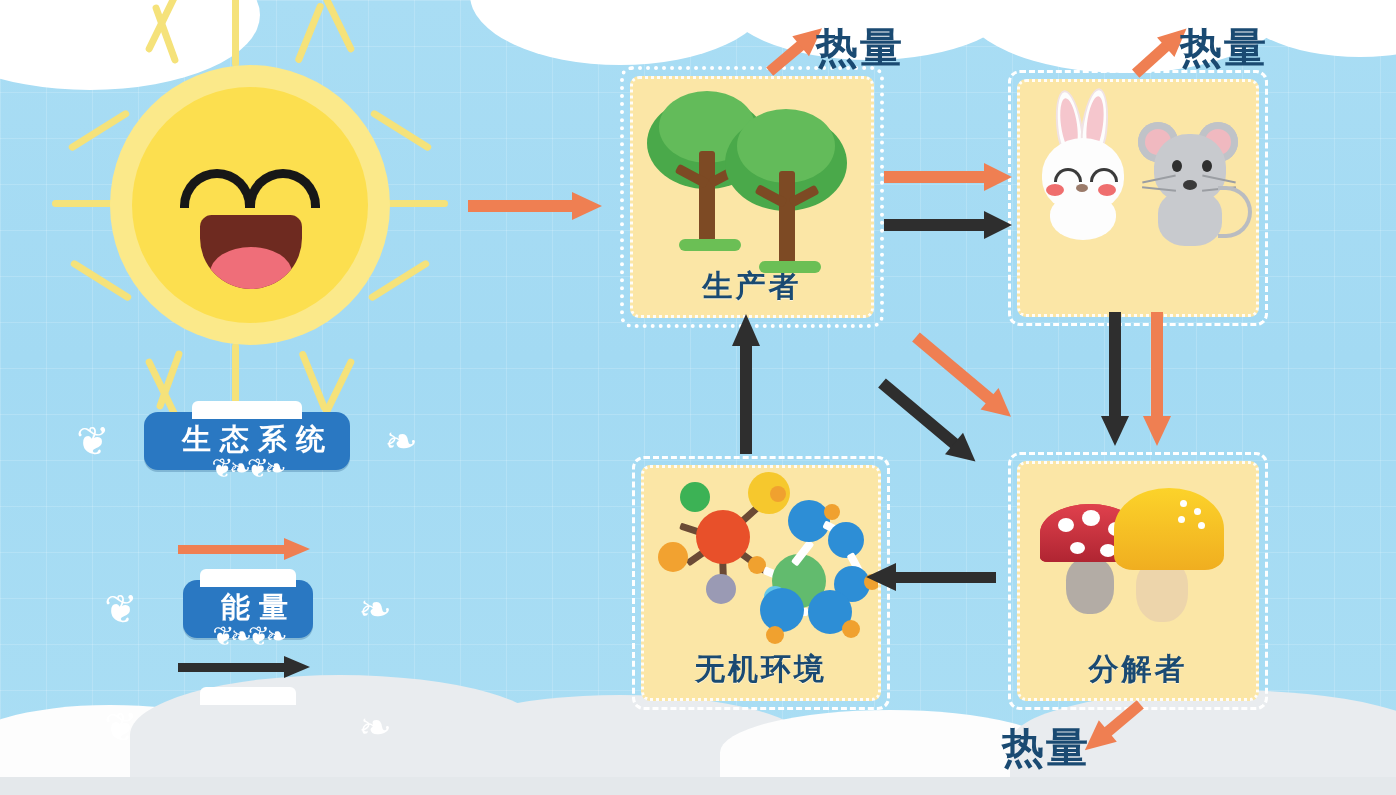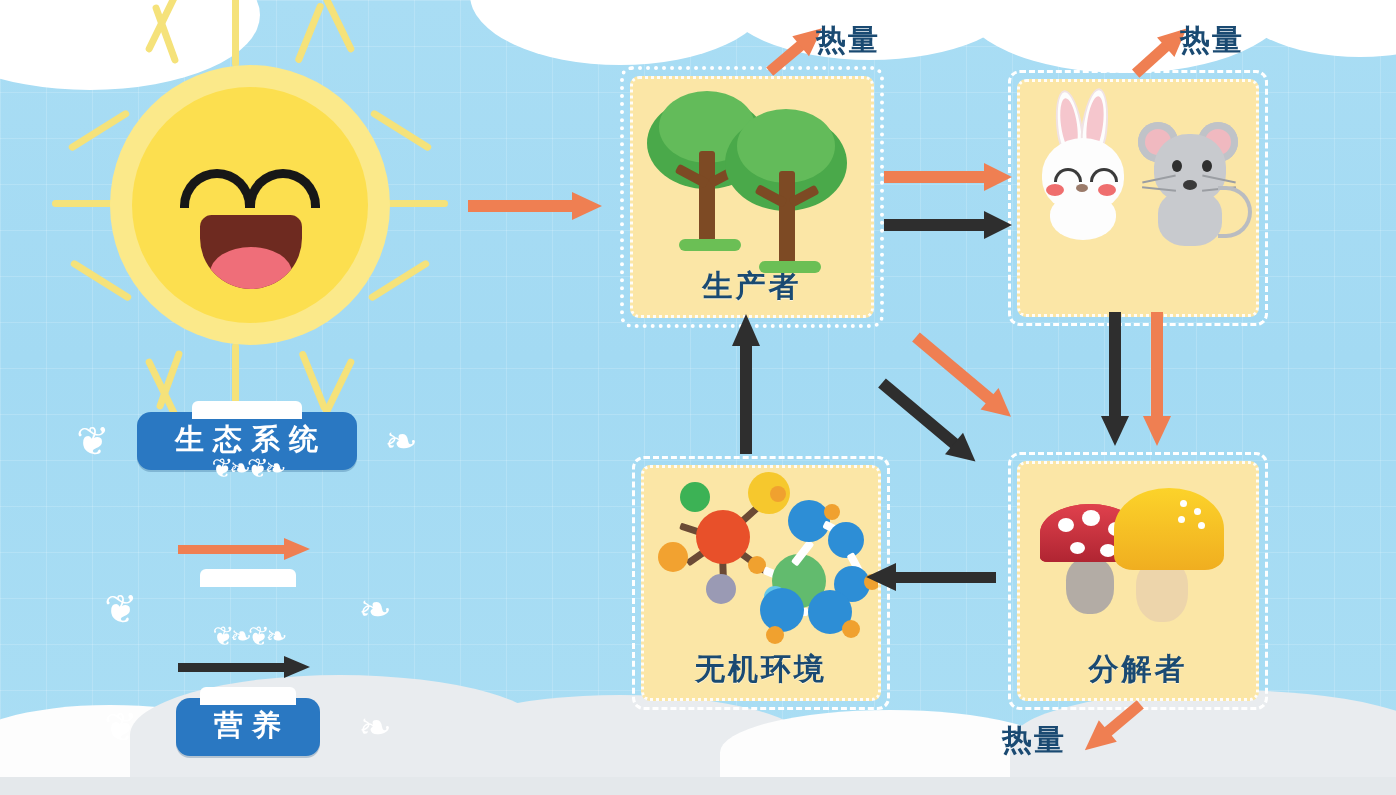--- a/index.html
+++ b/index.html
@@ -53,21 +53,21 @@
     position:absolute;left:68px;top:128px;width:102px;height:74px;
     background:#6e2a20;border-radius:12px 12px 52px 52px;overflow:hidden;
   }
   #tongue{position:absolute;left:10px;bottom:-10px;width:82px;height:52px;background:#ef6e79;border-radius:50%;}
   .ray{position:absolute;background:#f5e27a;border-radius:4px;transform-origin:center;}
 
   
   .banner{position:absolute;height:52px;display:flex;align-items:center;justify-content:center;}
   .banner .plate{
     background:#2a78c2;border-radius:14px;color:#fff;font-size:29px;font-weight:bold;
-    letter-spacing:9px;padding:8px 30px 10px 38px;white-space:nowrap;
+    letter-spacing:9px;padding:8px 16px 10px 38px;white-space:nowrap;
     box-shadow:0 2px 0 rgba(20,70,120,.25);
   }
   .swirl{position:absolute;top:50%;transform:translateY(-50%);color:#ffffff;font-size:40px;line-height:1;}
   .swirl.left{left:-42px;} .swirl.right{right:-42px;}
   .swirl-top{position:absolute;left:50%;transform:translateX(-50%);top:-16px;width:120px;height:20px;background:#ffffff;border-radius:6px 6px 0 0;}
   .swirl-bot{position:absolute;left:50%;transform:translateX(-50%);bottom:-17px;color:#fff;font-size:26px;letter-spacing:-4px;white-space:nowrap;}
 
   
   .leg-arrow{position:absolute;height:13px;}
   .leg-arrow .shaft{position:absolute;left:0;top:2px;height:9px;width:100px;}
@@ -116,21 +116,21 @@
   .cap{position:absolute;border-radius:50% 50% 8% 8%;}
   .stem{position:absolute;border-radius:40% 40% 45% 45%;}
   .dot{position:absolute;background:#fff;border-radius:50%;}
 
   
   .arr{position:absolute;}
   .arr .sh{position:absolute;}
   .arr .hd{position:absolute;width:0;height:0;}
 
   
-  .heat{position:absolute;font-size:30px;font-weight:bold;color:#1a4a72;letter-spacing:2px;}
+  .heat{position:absolute;font-size:42px;font-weight:bold;color:#1a4a72;letter-spacing:2px;}
 </style>
 </head>
 <body>
 
 <div id="stage">
   <div id="grid"></div>
 
   <div class="cloud-top" style="left:-80px;width:340px;height:150px;"></div>
   <div class="cloud-top" style="left:470px;width:300px;height:140px;top:-75px;"></div>
   <div class="cloud-top" style="left:720px;width:300px;height:130px;top:-70px;"></div>
@@ -181,33 +181,33 @@
   </div>
 
   <div class="leg-arrow" style="left:178px;top:543px;width:132px;">
     <span class="shaft" style="background:#ef7f52;width:108px;"></span>
     <span class="hd" style="right:0;top:-5px;border-top:11px solid transparent;border-bottom:11px solid transparent;border-left:26px solid #ef7f52;width:0;height:0;position:absolute;"></span>
   </div>
 
   <div class="banner" style="left:146px;top:583px;width:204px;">
     <span class="swirl-top" style="top:-14px;height:18px;width:96px;"></span>
     <span class="swirl left">❦</span>
+    <span class="plate">能量</span>
     <span class="swirl right">❧</span>
     <span class="swirl-bot">❦❧❦❧</span>
   </div>
 
   <div class="leg-arrow" style="left:178px;top:661px;width:132px;">
     <span class="shaft" style="background:#2e2e2e;width:108px;"></span>
     <span class="hd" style="right:0;top:-5px;border-top:11px solid transparent;border-bottom:11px solid transparent;border-left:26px solid #2e2e2e;width:0;height:0;position:absolute;"></span>
   </div>
 
   <div class="banner" style="left:146px;top:701px;width:204px;">
     <span class="swirl-top" style="top:-14px;height:18px;width:96px;"></span>
     <span class="swirl left">❦</span>
-    <span class="plate">营养</span>
     <span class="swirl right">❧</span>
   </div>
 
   <div class="node dotted yellow" style="left:620px;top:66px;width:244px;height:242px;">
     <div class="node-inner">
       <div class="node-art">
         <span class="canopy" style="left:14px;top:18px;width:120px;height:92px;"></span>
         <span class="canopy lt" style="left:26px;top:12px;width:96px;height:72px;"></span>
         <span class="trunk" style="left:66px;top:72px;width:16px;height:96px;"></span>
         <span class="trunk" style="left:42px;top:92px;width:34px;height:10px;transform:rotate(28deg);"></span>

